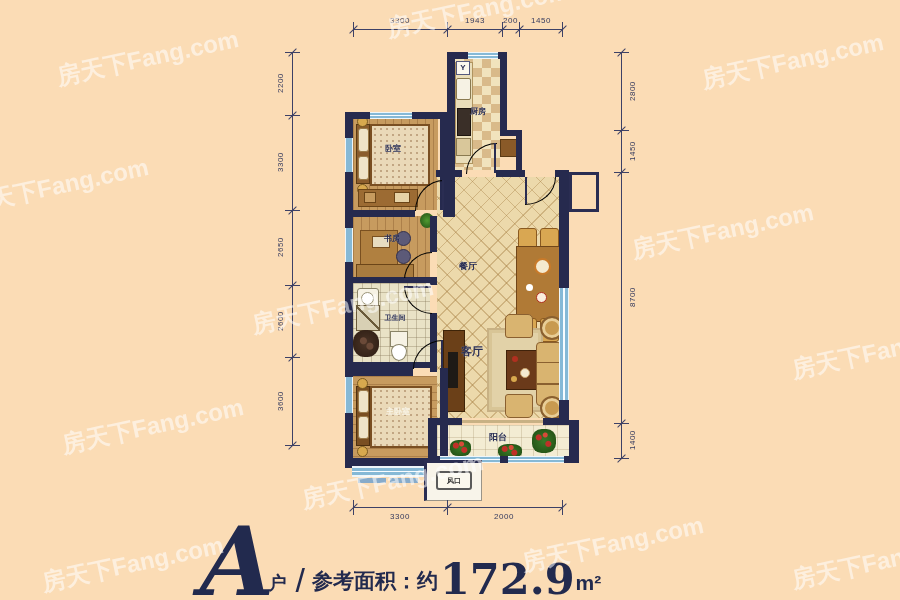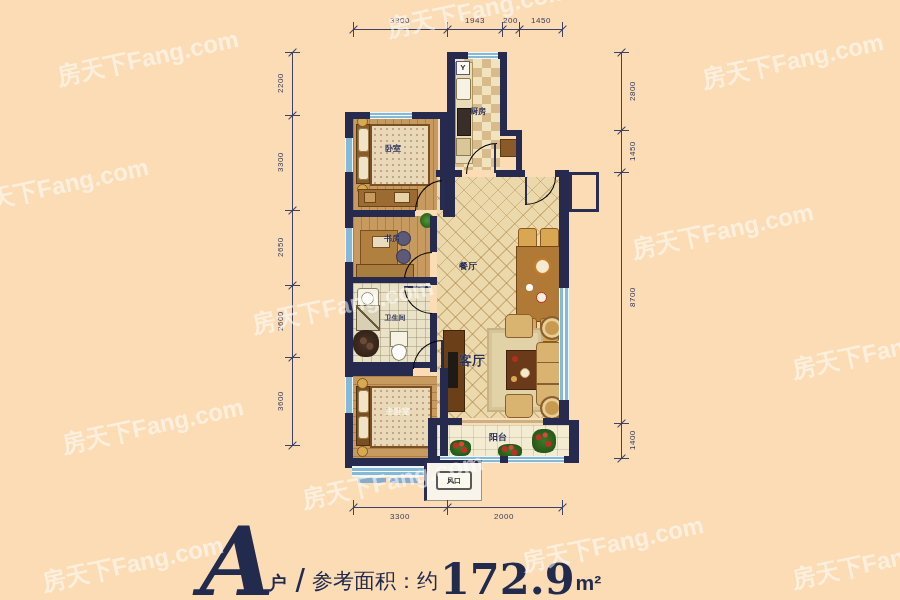--- a/index.html
+++ b/index.html
@@ -44,21 +44,21 @@
       radial-gradient(circle at 68% 62%,#c03028 2.5px,transparent 3.5px),
       radial-gradient(circle at 55% 25%,#d84a38 2px,transparent 3px),
       radial-gradient(#3a7a28,#1f4a12);}
   .title{display:flex;align-items:flex-end;color:#222a4e;}
   .title .bigA{font-family:"DejaVu Serif",serif;font-style:italic;font-size:96px;line-height:.72;
        font-weight:bold;letter-spacing:-4px;}
   .title .col{display:flex;flex-direction:column;margin-left:-2px;}
   .title .hu{font-size:18px;font-weight:bold;margin-bottom:1px;}
   .title .layout{font-size:23px;font-weight:bold;letter-spacing:1px;}
   .title .sep{font-size:34px;font-weight:300;margin:0 7px 0 9px;line-height:.9;}
-  .title .alab{font-size:21px;font-weight:normal;margin-bottom:1px;}
+  .title .alab{font-size:21px;font-weight:bold;margin-bottom:1px;}
   .title .aval{font-family:"DejaVu Serif",serif;font-size:43px;font-weight:bold;line-height:.8;margin:0 1px 0 2px;}
   .title .aunit{font-size:21px;font-weight:bold;margin-bottom:1px;}
 </style>
 </head>
 <body>
 
 <div class="a woodv" style="left:353px;top:119px;width:85px;height:91px;"></div>
 <div class="a woodv" style="left:353px;top:216px;width:77px;height:61px;"></div>
 <div class="a btiles" style="left:353px;top:283px;width:77px;height:79px;"></div>
 <div class="a woodh" style="left:353px;top:376px;width:87px;height:82px;"></div>
@@ -186,21 +186,21 @@
 <div class="a arc" style="left:466px;top:143px;width:30px;height:30px;border-top:1.5px solid;border-left:1.5px solid;border-top-left-radius:100% 100%;"></div>
 <div class="a" style="left:494px;top:143px;width:2px;height:30px;background:#2a2d52;"></div>
 <div class="a arc" style="left:525px;top:177px;width:30px;height:27px;border-bottom:1.5px solid;border-right:1.5px solid;border-bottom-right-radius:100% 100%;"></div>
 <div class="a" style="left:525px;top:177px;width:2px;height:27px;background:#2a2d52;"></div>
 
 <div class="a rlab" style="left:368px;top:143px;width:50px;font-size:8px;">卧室</div>
 <div class="a rlab" style="left:370px;top:233px;width:44px;font-size:8px;">书房</div>
 <div class="a rlab" style="left:458px;top:106px;width:40px;font-size:8px;">厨房</div>
 <div class="a rlab" style="left:370px;top:313px;width:50px;font-size:7px;">卫生间</div>
 <div class="a rlab" style="left:448px;top:260px;width:40px;font-size:9px;">餐厅</div>
-<div class="a rlab" style="left:452px;top:352px;width:40px;font-size:13px;">客厅</div>
+<div class="a rlab" style="left:452px;top:344px;width:40px;font-size:11px;">客厅</div>
 <div class="a rlab" style="left:372px;top:406px;width:52px;font-size:8px;color:#f7f2e2;">主卧室</div>
 <div class="a rlab" style="left:478px;top:431px;width:40px;font-size:9px;">阳台</div>
 
 <div class="a" style="left:424px;top:460px;width:54px;height:37px;background:#f8f4ea;border-top:3px solid #2a2d52;border-left:3px solid #2a2d52;border-right:1px solid #9a9488;border-bottom:1px solid #9a9488;"></div>
 <div class="a" style="left:436px;top:471px;width:32px;height:15px;background:#fbf8ee;border:2px solid #5a5a5a;border-radius:3px;font-size:7px;color:#333;text-align:center;line-height:15px;font-weight:bold;">风口</div>
 
 <div class="a dimline" style="left:353px;top:29px;width:209px;height:1px;"></div>
 <div class="a tickv" style="left:353px;top:22px;"></div>
 <div class="a tickv" style="left:447px;top:22px;"></div>
 <div class="a tickv" style="left:502px;top:22px;"></div>

